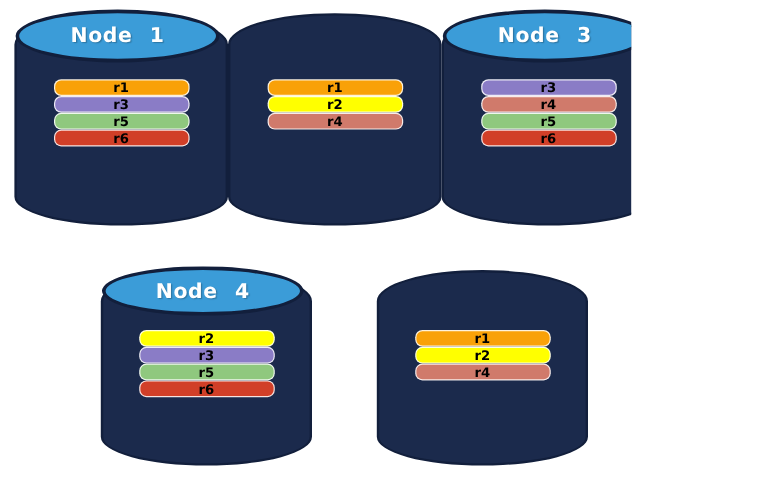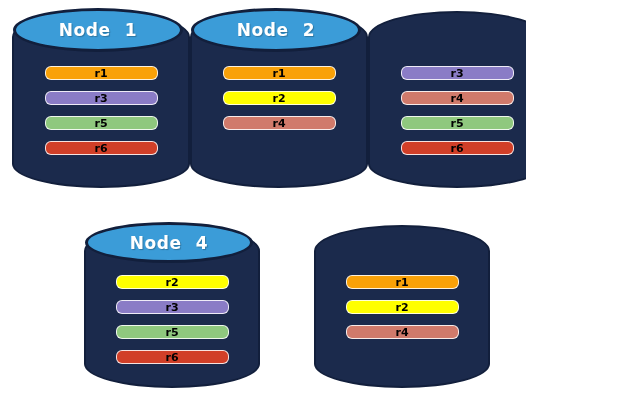--- a/index.html
+++ b/index.html
@@ -64,21 +64,20 @@
     word-spacing: 8px;
     letter-spacing: 0.5px;
     text-shadow: 1px 1px 1px rgba(0,0,0,0.25);
   }
   .bars {
     position: absolute;
     top: 58px; left: 0; right: 0;
     display: flex;
     flex-direction: column;
     align-items: center;
-    gap: 11px;
   }
   .cylinder.short .bars { top: 53px; }
   .bar {
     width: 113px;
     height: 14px;
     border: 1px solid rgba(255,255,255,0.85);
     border-radius: 6px;
     box-sizing: border-box;
     display: flex;
     align-items: center;
@@ -104,32 +103,32 @@
       <div class="bars">
         <div class="bar" style="background: rgb(249, 161, 8);">r1</div>
         <div class="bar" style="background: rgb(138, 124, 198);">r3</div>
         <div class="bar" style="background: rgb(143, 200, 126);">r5</div>
         <div class="bar" style="background: rgb(209, 63, 40);">r6</div>
       </div>
     </div>
 
     <div class="cylinder">
       <div class="cyl-body"></div>
-      <div class="cyl-top">
-        <span class="node-label">Node 2</span>
-      </div>
       <div class="bars">
         <div class="bar" style="background: rgb(249, 161, 8);">r1</div>
         <div class="bar" style="background: rgb(255, 255, 0);">r2</div>
         <div class="bar" style="background: rgb(208, 122, 107);">r4</div>
       </div>
     </div>
 
     <div class="cylinder">
       <div class="cyl-body"></div>
+      <div class="cyl-top">
+        <span class="node-label">Node 3</span>
+      </div>
       <div class="bars">
         <div class="bar" style="background: rgb(138, 124, 198);">r3</div>
         <div class="bar" style="background: rgb(208, 122, 107);">r4</div>
         <div class="bar" style="background: rgb(143, 200, 126);">r5</div>
         <div class="bar" style="background: rgb(209, 63, 40);">r6</div>
       </div>
     </div>
 
   </div>
 

